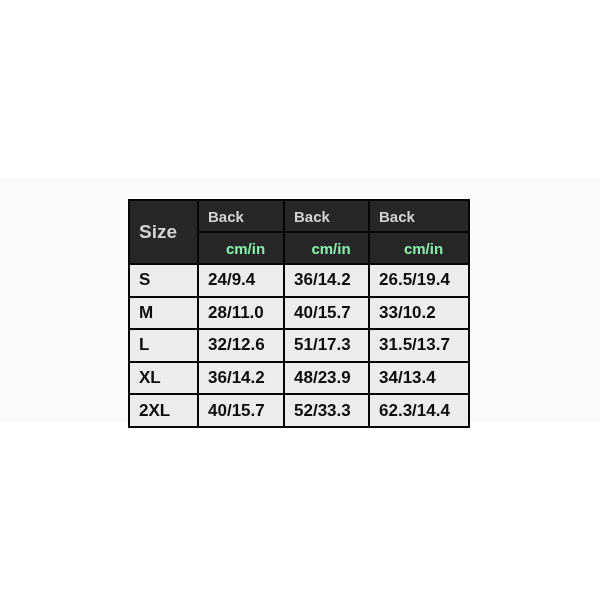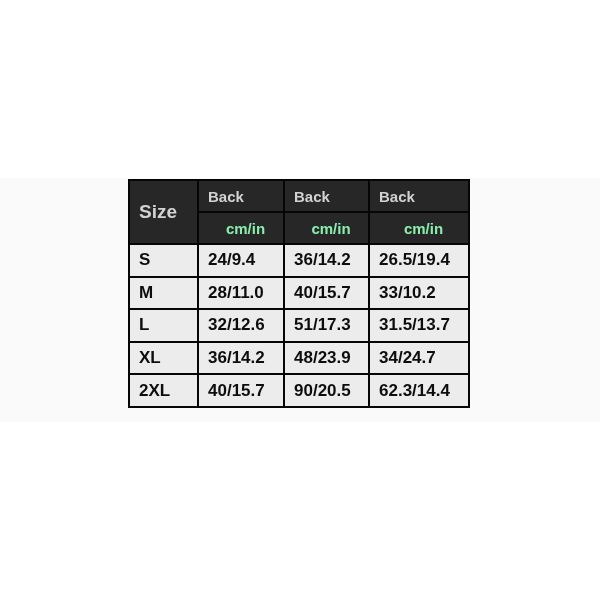--- a/index.html
+++ b/index.html
@@ -11,21 +11,21 @@
   }
   .page { position: relative; width: 600px; height: 600px; background: #ffffff; }
   .chart-band {
     position: absolute;
     left: 0; top: 178px;
     width: 600px; height: 244px;
     background: #fafafa;
   }
   table.size-chart {
     position: absolute;
-    left: 128px; top: 1px;
+    left: 128px; top: 21px;
     width: 340px;
     border-collapse: collapse;
     table-layout: fixed;
     border-radius: 29px;
   }
   col.c-size { width: 69px; }
   col.c-back { width: 86px; }
   col.c-bust { width: 85px; }
   col.c-neck { width: 100px; }
   th, td {
@@ -93,24 +93,24 @@
         <tr>
           <td>L</td>
           <td>32/12.6</td>
           <td>51/17.3</td>
           <td>31.5/13.7</td>
         </tr>
         <tr>
           <td>XL</td>
           <td>36/14.2</td>
           <td>48/23.9</td>
-          <td>34/24.7</td>
+          <td>34/13.4</td>
         </tr>
         <tr>
           <td>2XL</td>
           <td>40/15.7</td>
-          <td>90/20.5</td>
+          <td>52/33.3</td>
           <td>62.3/14.4</td>
         </tr>
       </tbody>
     </table>
   </div>
 </div>
 
 </body></html>

